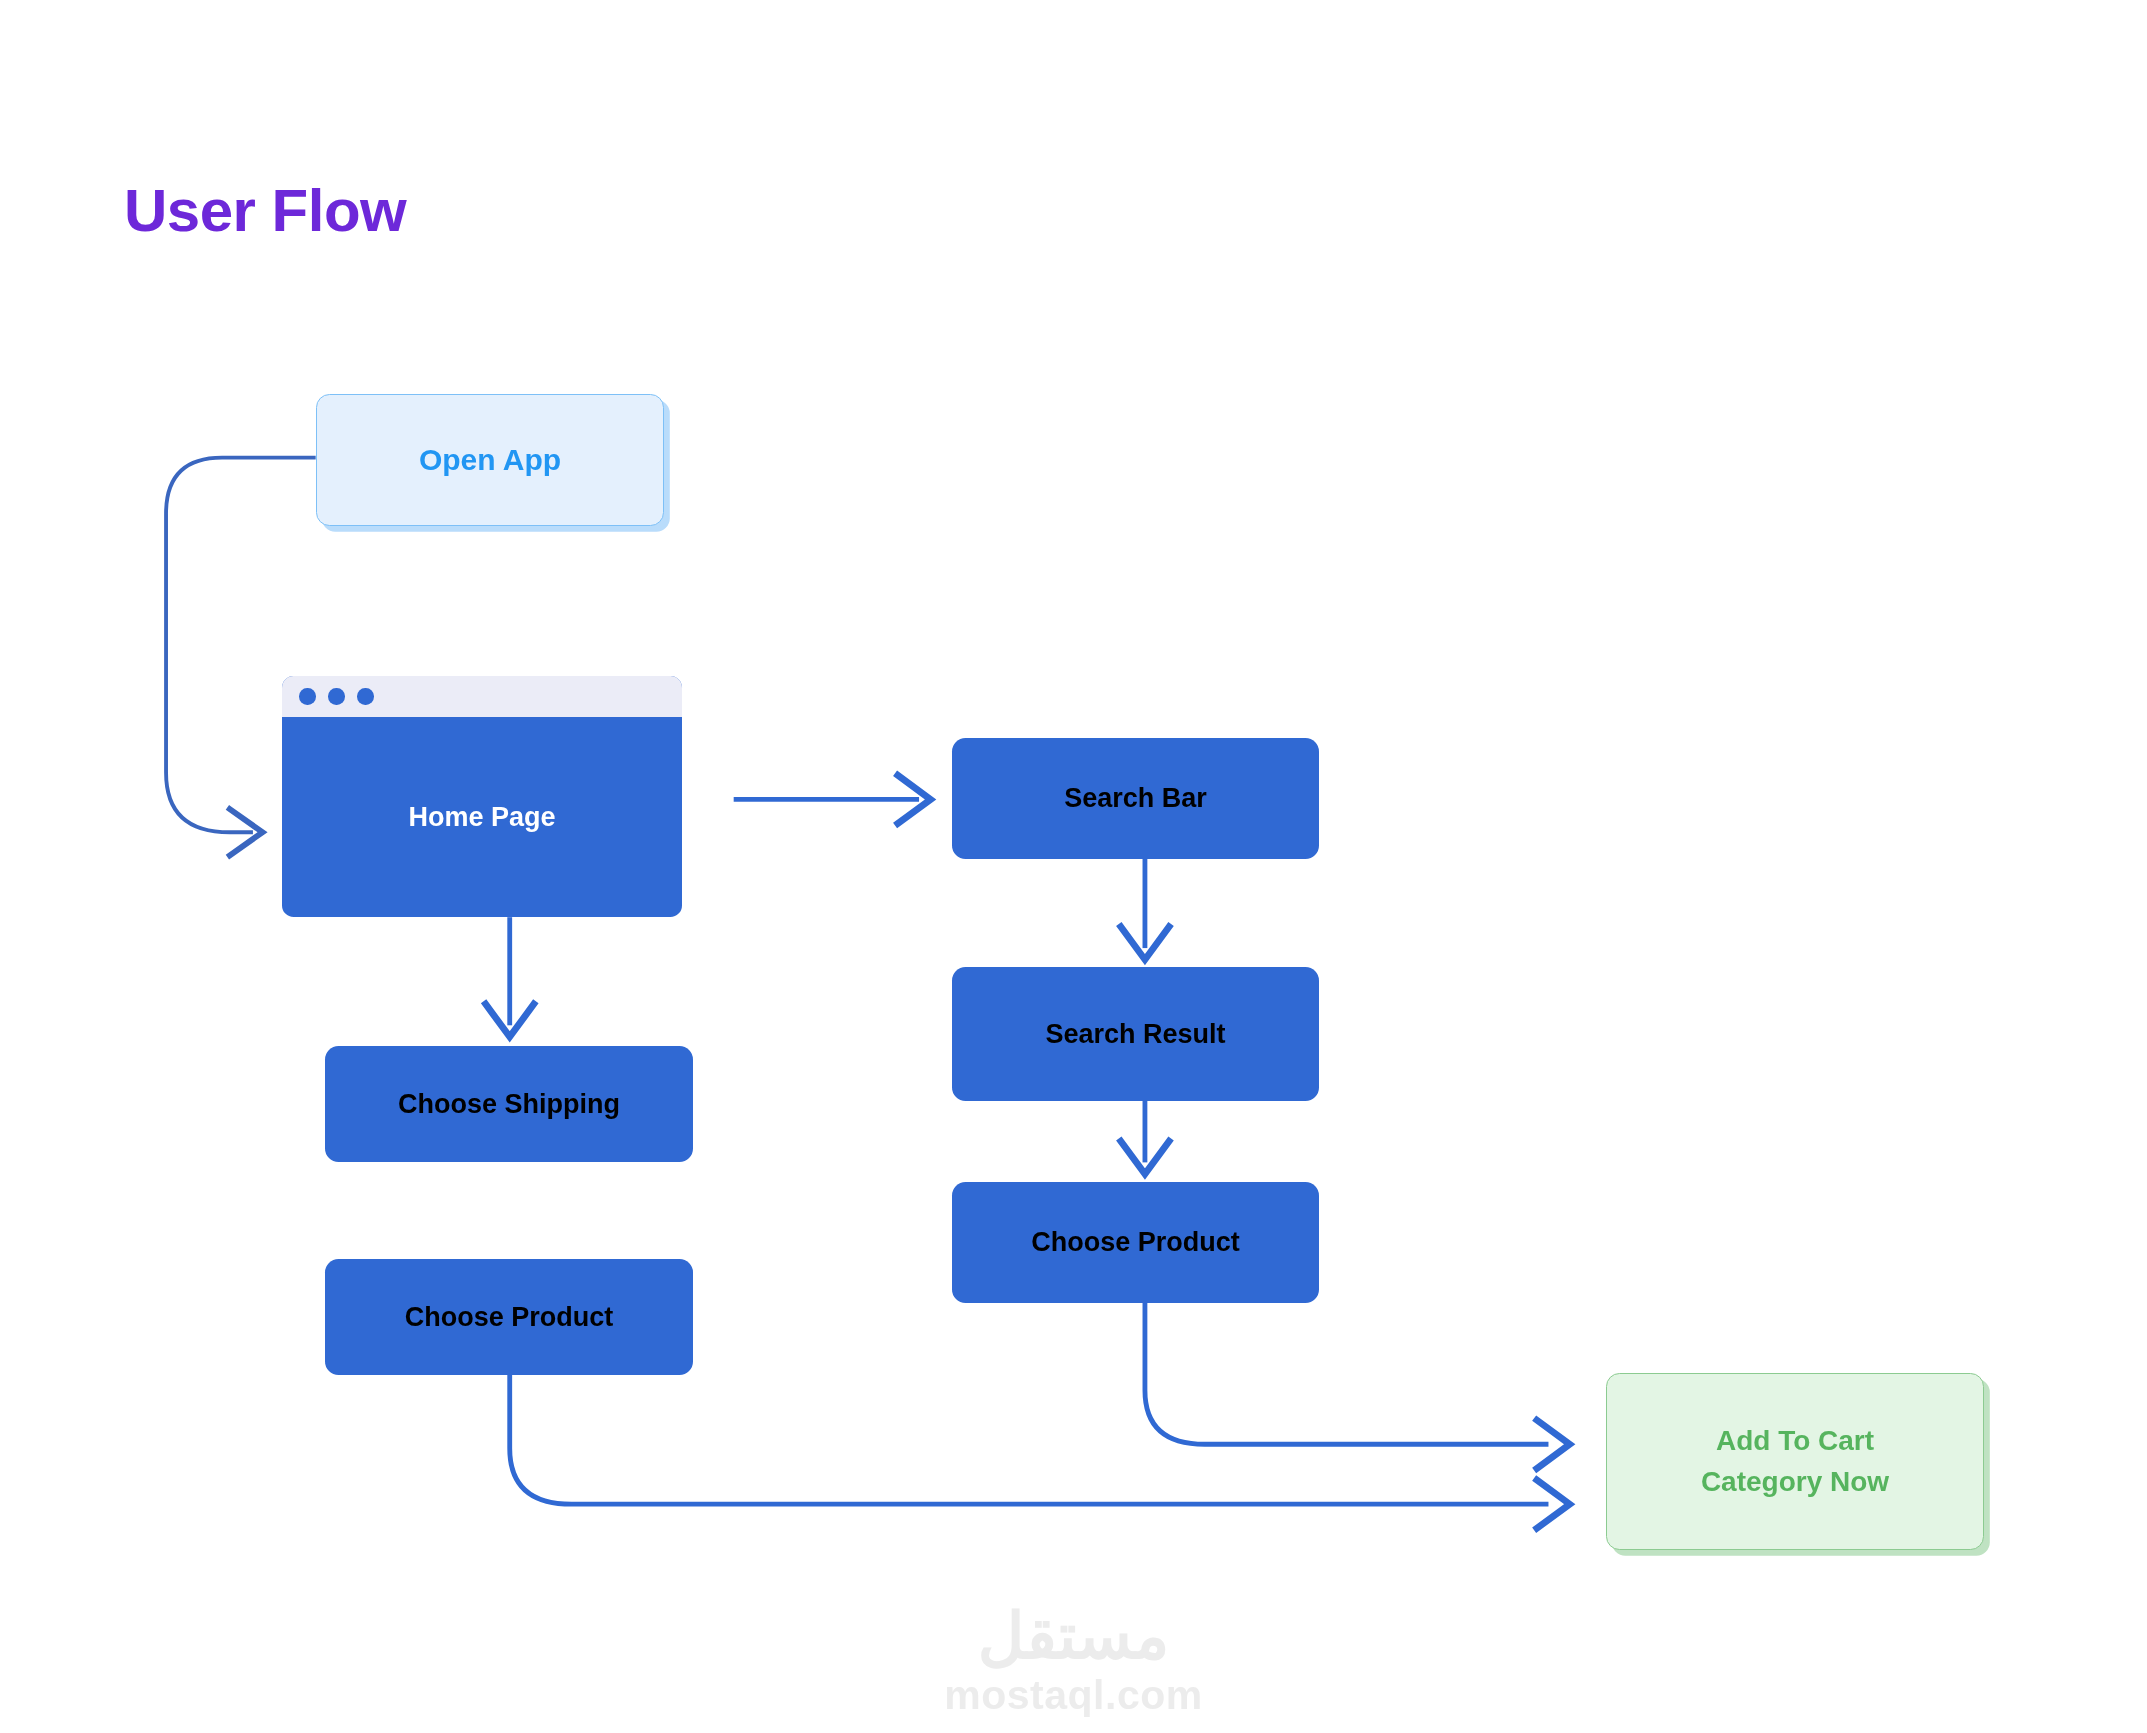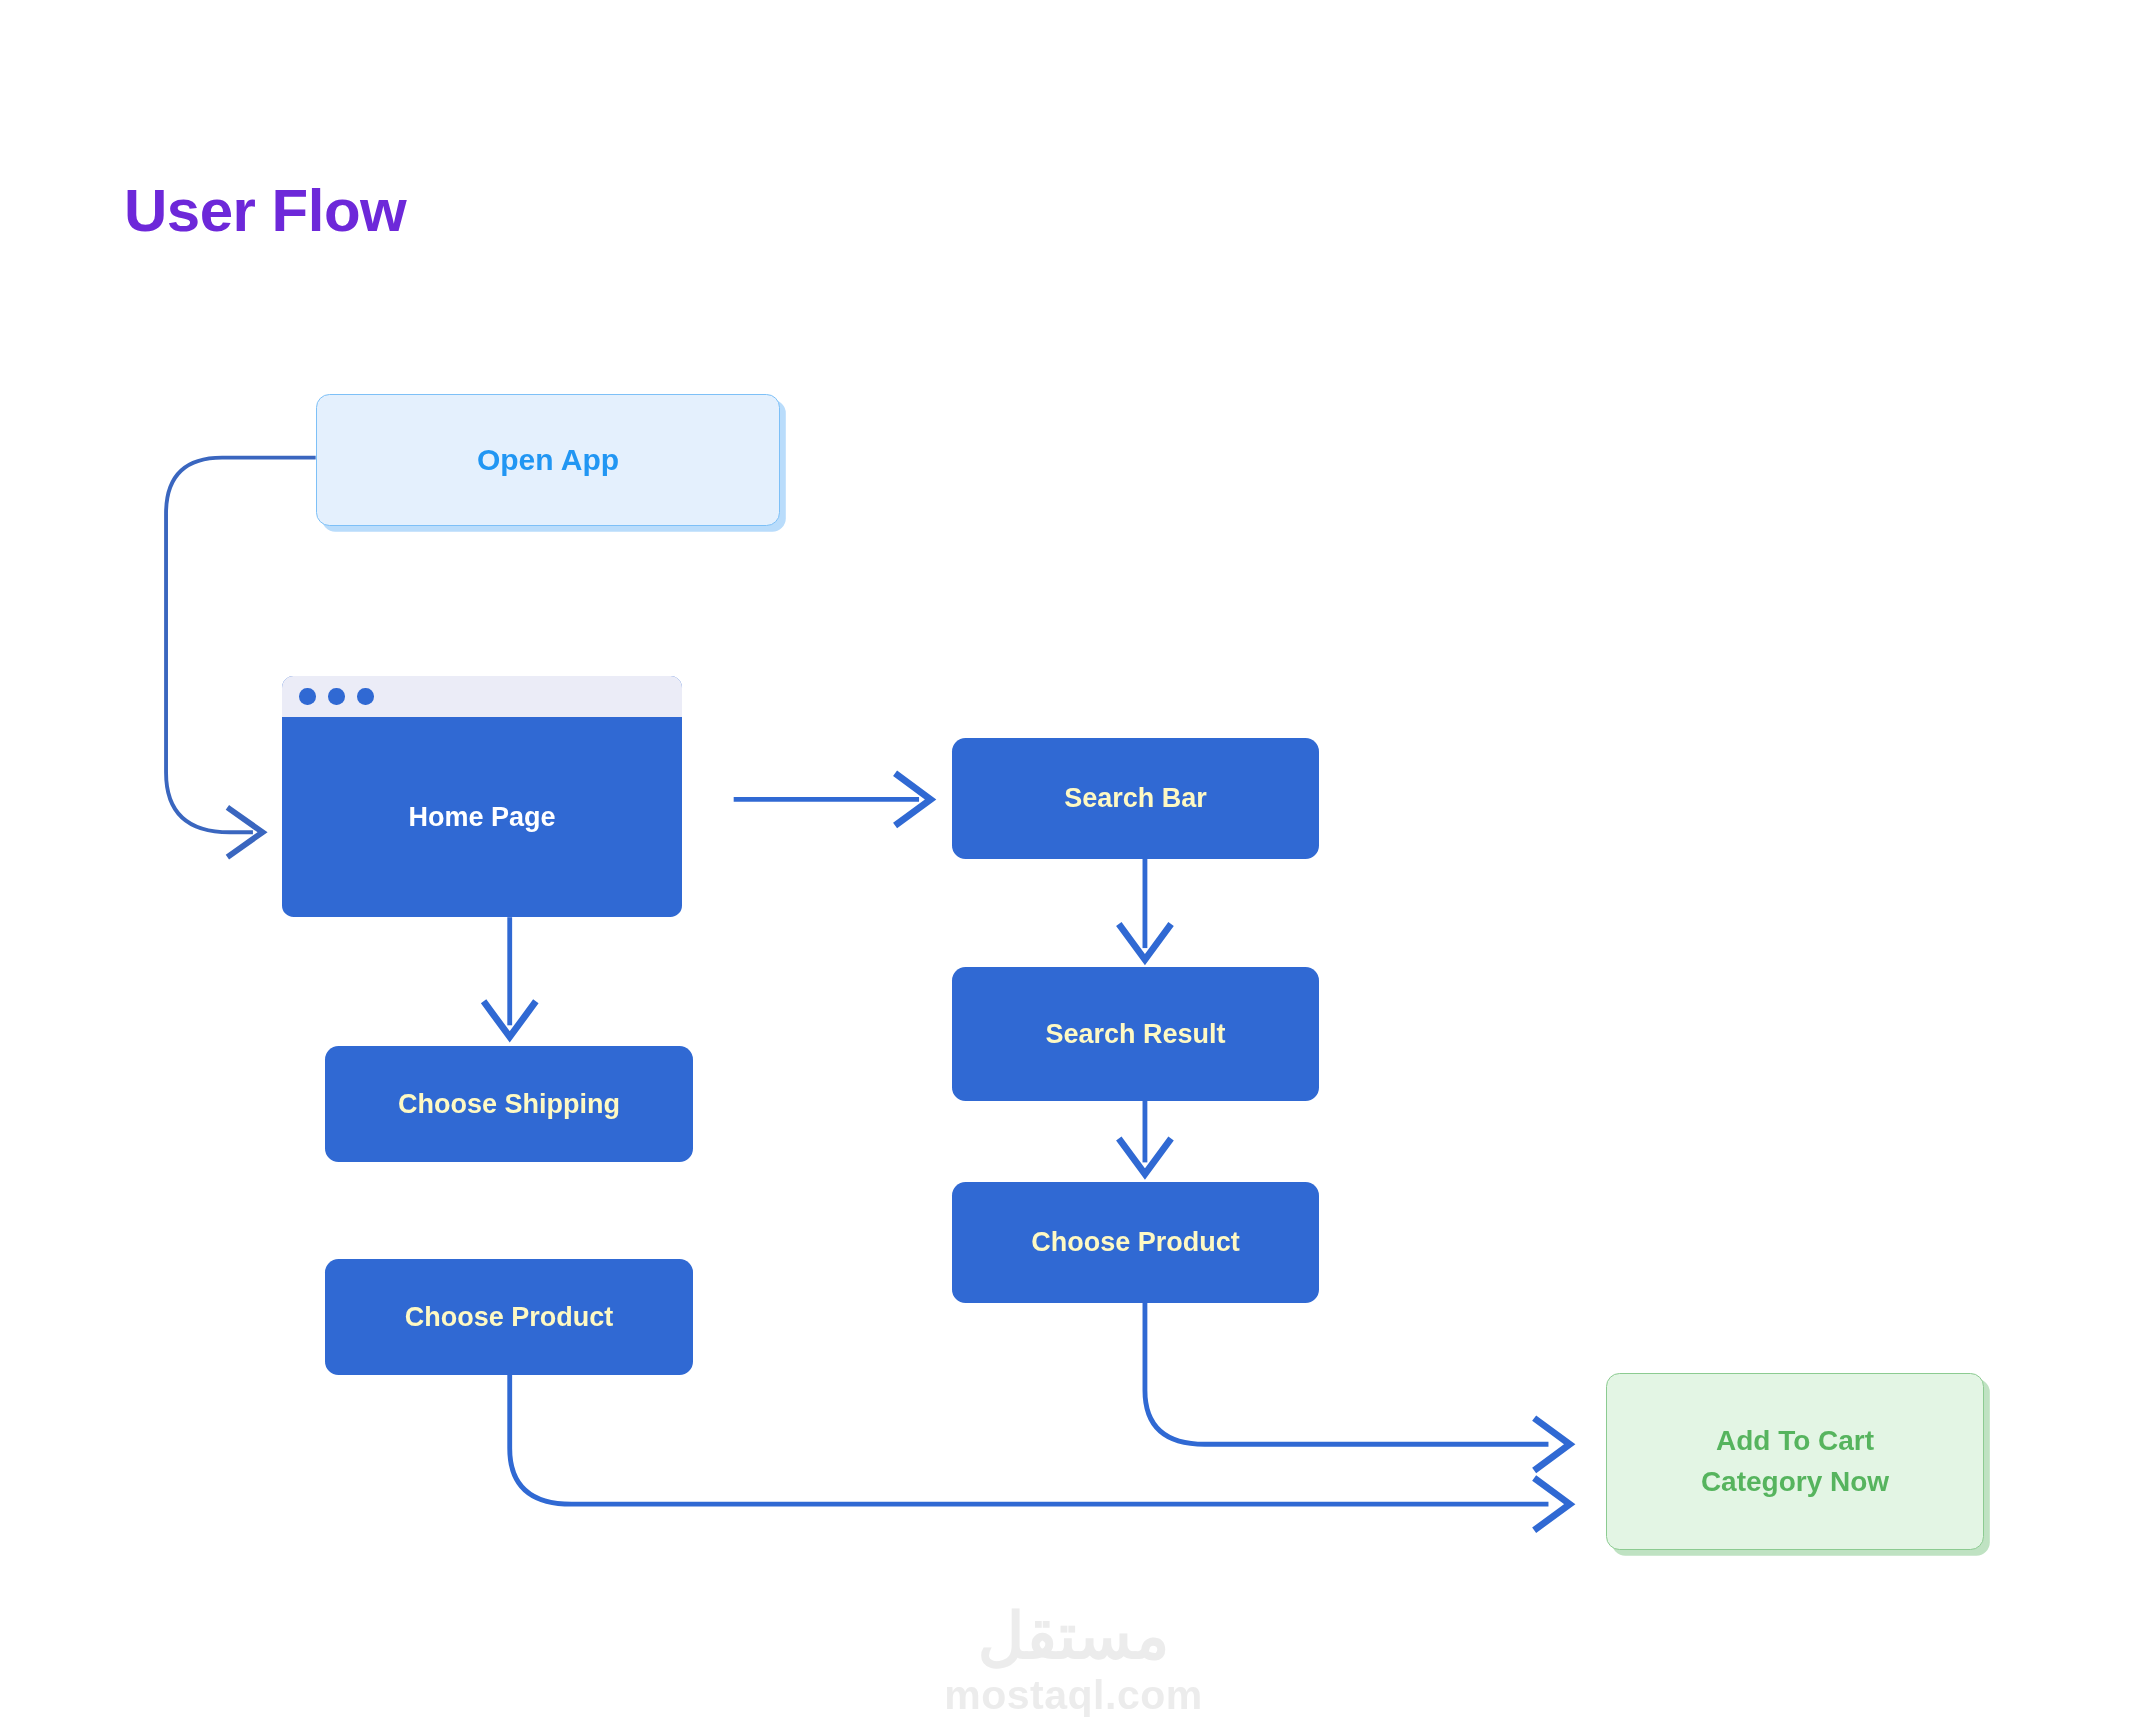--- a/index.html
+++ b/index.html
@@ -81,21 +81,21 @@
     border-radius: 13.5px;
     box-shadow: 5.8px 5.8px 0 0 #b9dcfb;
     color: #2196f3;
     font-size: 30px;
     font-weight: bold;
   }
 
   .node-step {
     background: #3069d3;
     border-radius: 13.5px;
-    color: #fef9c3;
+    color: #000000;
     font-size: 27px;
     font-weight: bold;
   }
 
   .node-end {
     background: #e3f5e4;
     border: 1.9px solid #8ccb91;
     border-radius: 13.5px;
     box-shadow: 5.8px 5.8px 0 0 #bfe2c2;
     color: #56b45e;
@@ -201,21 +201,21 @@
              L 1604 1496"></path>
     <path class="arrow-head" d="M 1592 1471 L 1626 1496 L 1592 1521"></path>
 
     <path class="conn-line" d="M 528 1424
              L 528 1500
              Q 528 1558 592 1558
              L 1604 1558"></path>
     <path class="arrow-head" d="M 1592 1533 L 1626 1558 L 1592 1583"></path>
   </svg>
 
-  <div class="node node-start" style="left:316px; top:394px; width:464px; height:132px;">
+  <div class="node node-start" style="left:316px; top:394px; width:348px; height:132px;">
     <span>Open App</span>
   </div>
 
   <div class="node-window" style="left:282px; top:676px; width:400px; height:241px;">
     <div class="window-titlebar">
       <span class="window-dot"></span>
       <span class="window-dot"></span>
       <span class="window-dot"></span>
     </div>
     <div class="window-body">

